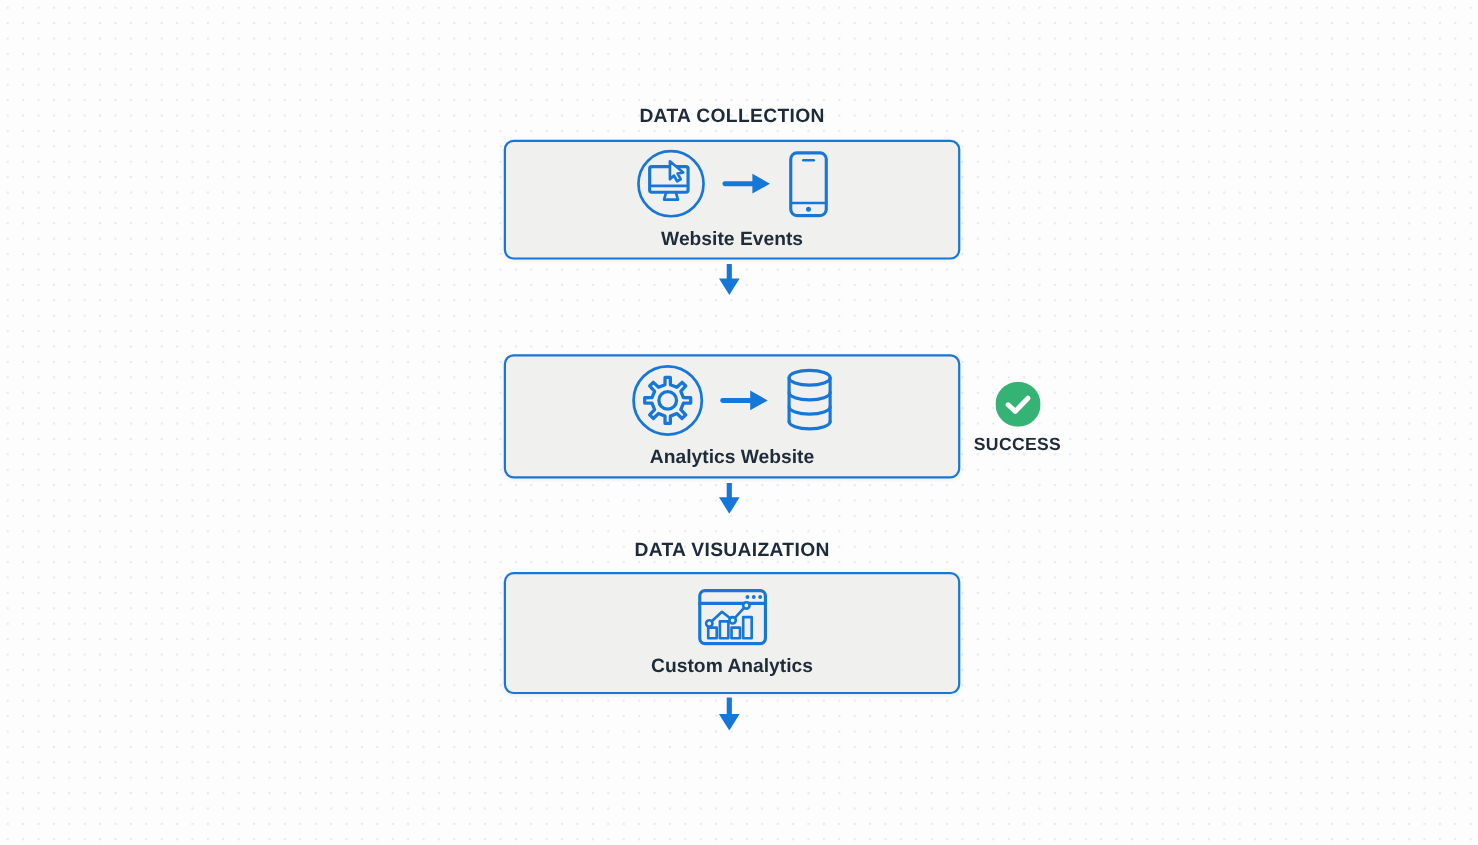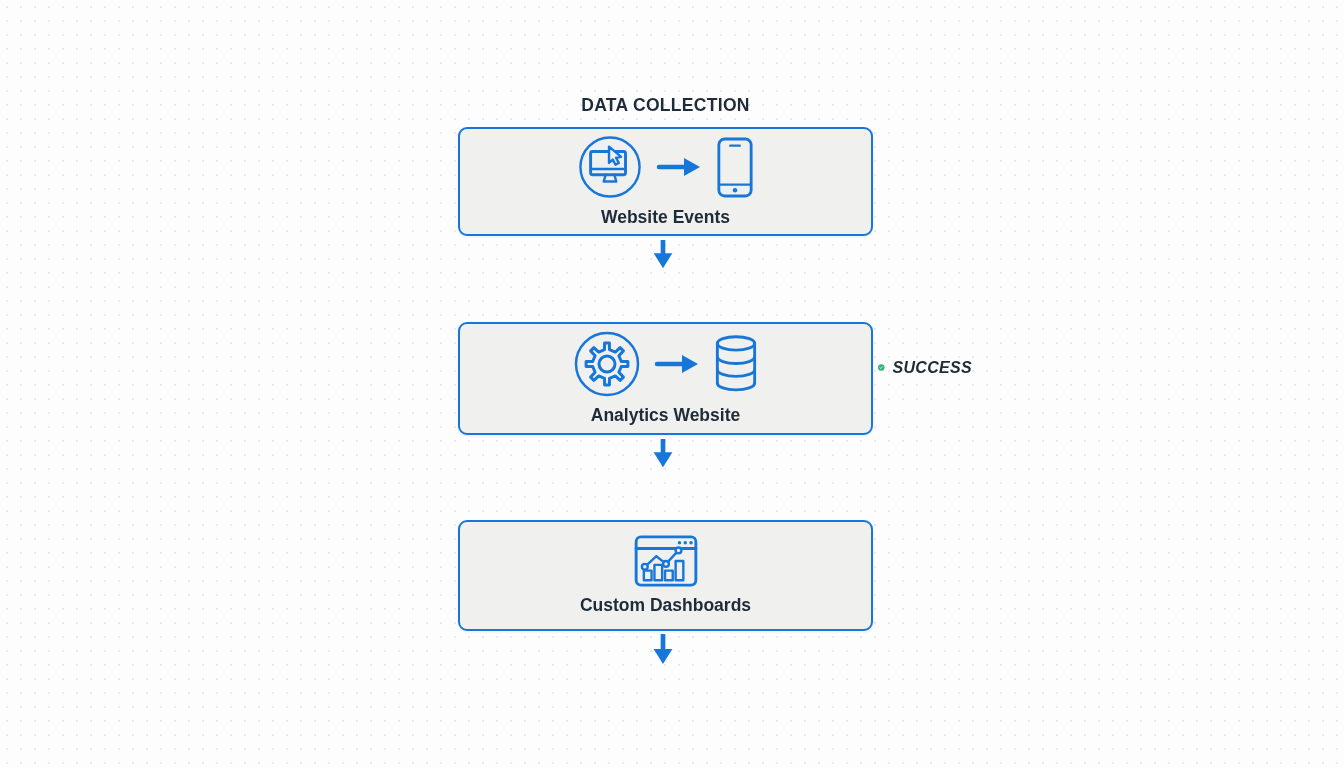--- a/index.html
+++ b/index.html
@@ -19,21 +19,21 @@
     position:absolute;left:458px;width:415px;box-sizing:border-box;
     border:2px solid var(--accent-blue);border-radius:9px;background:var(--box-fill);
     box-shadow:0 1px 3px rgba(40,60,90,.08);
     display:flex;flex-direction:column;align-items:center;justify-content:center;gap:8px;
   }
   .icon-row{display:flex;align-items:center;gap:14px;}
   .flow-label{font-size:17.5px;font-weight:700;color:var(--text-dark);}
   .down-arrow{position:absolute;left:650px;}
   .success-badge{
     position:absolute;left:878px;top:347px;width:94px;
-    display:flex;flex-direction:row;align-items:center;gap:8px;font-style:italic;
+    display:flex;flex-direction:column;align-items:center;gap:8px;
   }
   .success-label{font-size:16px;font-weight:700;color:var(--text-dark);letter-spacing:.3px;}
   
   .ic .s{stroke:var(--accent-blue);stroke-width:3;fill:none;stroke-linecap:round;stroke-linejoin:round;}
   .ic .s25{stroke:var(--accent-blue);stroke-width:2.5;fill:none;stroke-linecap:round;stroke-linejoin:round;}
   .ic .f{fill:var(--accent-blue);stroke:none;}
   .ic .cursor{fill:var(--box-fill);stroke:var(--accent-blue);stroke-width:2.5;stroke-linejoin:round;}
   .ic .pt{fill:var(--box-fill);stroke:var(--accent-blue);stroke-width:2.5;}
   .check-bg{fill:var(--success-green);stroke:none;}
   .check-mark{fill:none;stroke:#fff;stroke-width:4.5;stroke-linecap:round;stroke-linejoin:round;}
@@ -103,40 +103,41 @@
       <path class="check-mark" d="M11.5 21 L18 27 L29.5 15"></path>
     </svg>
     <div class="success-label">SUCCESS</div>
   </div>
 
   <svg class="down-arrow ic" style="top:439px" width="26" height="30" viewBox="0 0 26 32">
     <path class="s" style="stroke-width:5" d="M13 1 V16"></path>
     <path class="f" d="M3 14 L23 14 L13 30 Z"></path>
   </svg>
 
+  <div class="flow-title" style="top:489px">DATA VISUAIZATION</div>
 
   <div class="flow-box" style="top:520px;height:111px">
     <div class="icon-row">
       <svg class="ic" width="64" height="52" viewBox="0 0 66 54">
         <rect class="s" x="2" y="2" width="62" height="50" rx="5"></rect>
         <path class="s" d="M2 14 H64"></path>
         <circle class="f" cx="47" cy="8" r="1.8"></circle>
         <circle class="f" cx="53" cy="8" r="1.8"></circle>
         <circle class="f" cx="59" cy="8" r="1.8"></circle>
         <rect class="s25" x="10" y="37" width="8" height="10"></rect>
         <rect class="s25" x="21" y="31" width="8" height="16"></rect>
         <rect class="s25" x="32" y="37" width="8" height="10"></rect>
         <rect class="s25" x="43" y="27" width="8" height="20"></rect>
         <path class="s25" d="M11 33 L23 22 L33 30 L46 16"></path>
         <circle class="pt" cx="11" cy="33" r="3"></circle>
         <circle class="pt" cx="33" cy="30" r="3"></circle>
         <circle class="pt" cx="46" cy="16" r="3"></circle>
       </svg>
     </div>
-    <div class="flow-label">Custom Dashboards</div>
+    <div class="flow-label">Custom Analytics</div>
   </div>
 
   <svg class="down-arrow ic" style="top:634px" width="26" height="32" viewBox="0 0 26 34">
     <path class="s" style="stroke-width:5" d="M13 1 V18"></path>
     <path class="f" d="M3 16 L23 16 L13 32 Z"></path>
   </svg>
 
 </div>
 
 </body></html>

